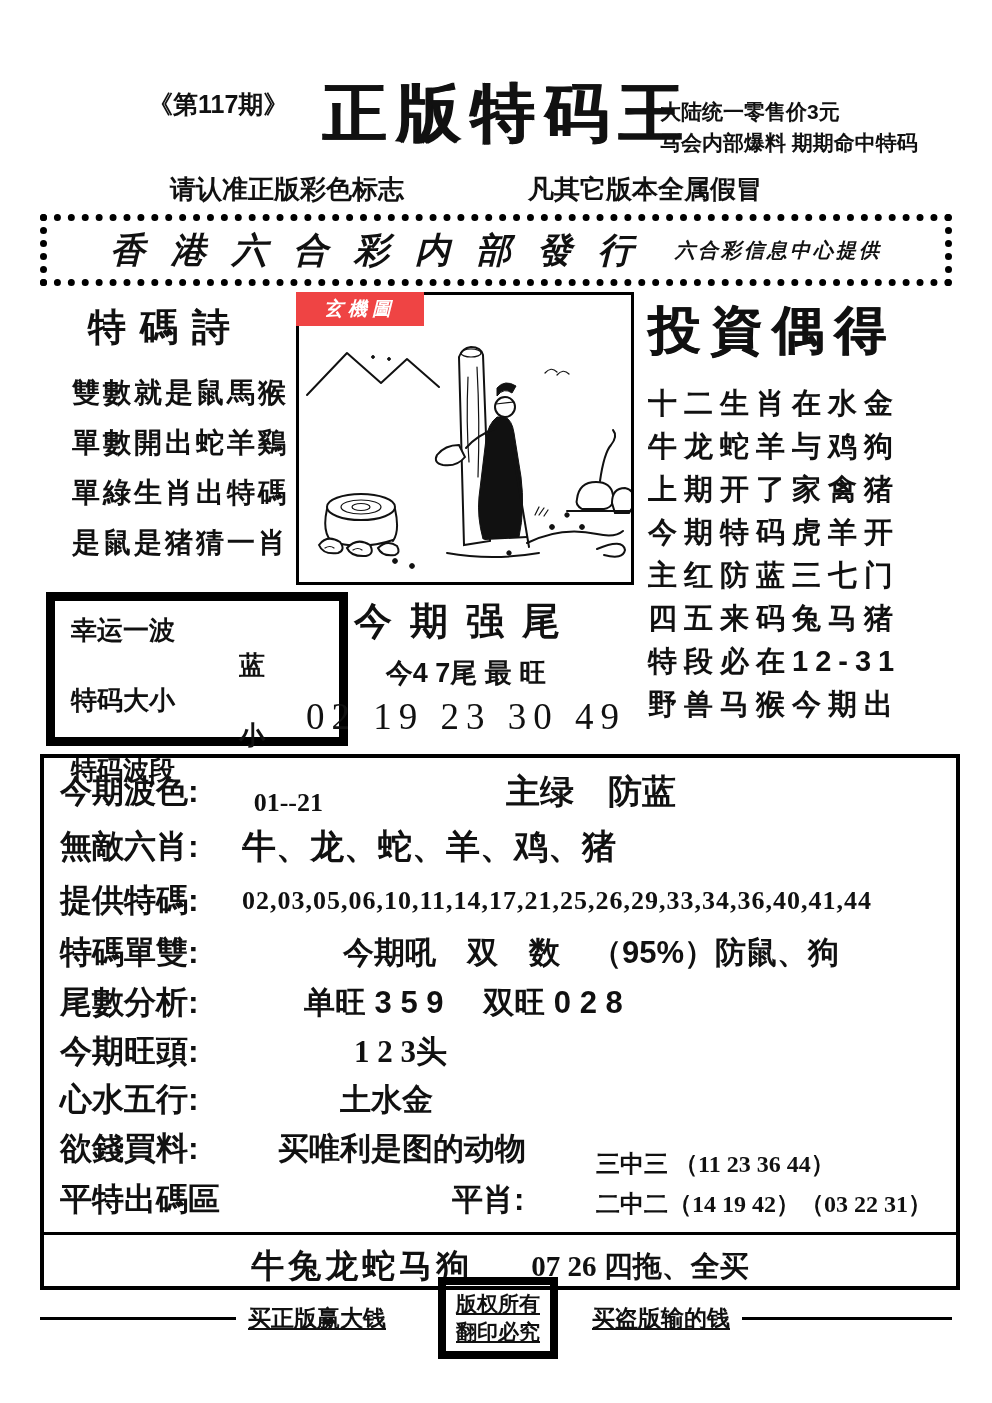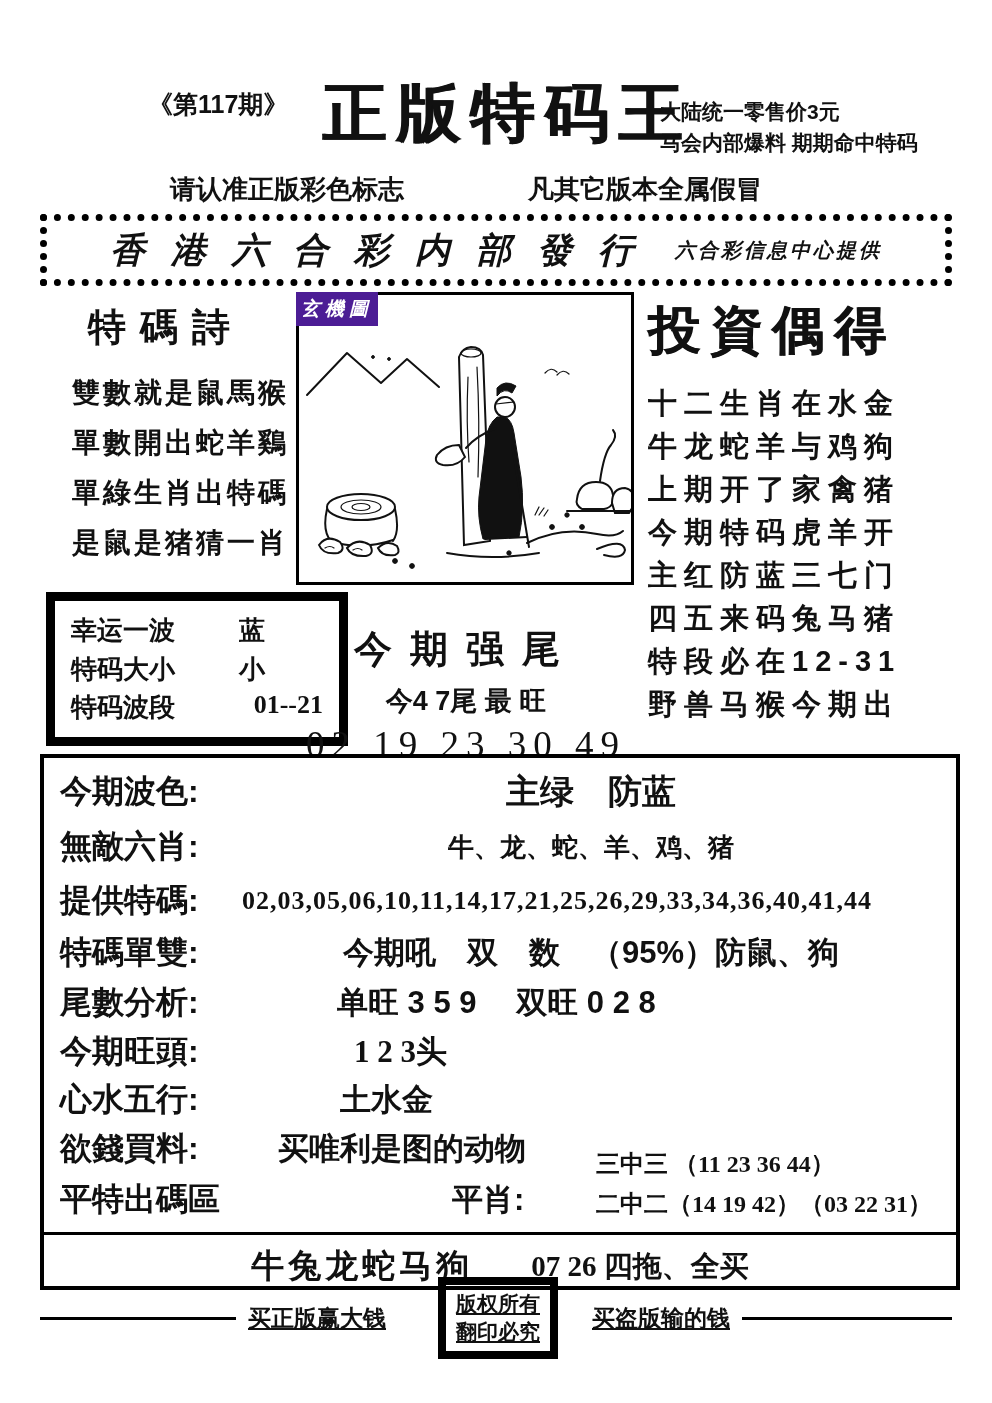--- a/index.html
+++ b/index.html
@@ -26,51 +26,51 @@
   }
   .banner-main{font-size:35px; font-weight:800; font-style:italic; letter-spacing:26px; white-space:nowrap; font-family:"Liberation Serif", serif;}
   .banner-sub{font-size:20px; font-weight:800; font-style:italic; white-space:nowrap; letter-spacing:3px;}
   
   .poem-title{position:absolute; left:88px; top:302px; font-size:38px; font-weight:800; letter-spacing:14px; white-space:nowrap;}
   .poem-lines{position:absolute; left:72px; top:368px; font-size:28px; font-weight:600; line-height:50px; letter-spacing:3px; white-space:nowrap; font-family:"Liberation Serif", serif;}
   .lucky-box{
     position:absolute; left:46px; top:592px; width:252px; height:112px;
     border:9px solid #000; padding:12px 16px; display:flex; flex-direction:column; justify-content:space-between;
   }
-  .lb-row{display:flex; font-size:26px; font-weight:700; white-space:nowrap;}
+  .lb-row{display:flex; font-size:26px; font-weight:700; white-space:nowrap;flex-direction:column;}
   .lb-value{margin-left:auto; font-family:"Liberation Serif", serif;}
   .lb-row.single .lb-value{padding-right:58px;}
   
   .mystic-box{position:absolute; left:296px; top:292px; width:332px; height:287px; border:3px solid #000; background:#fff;}
   .mystic-label{
-    position:absolute; left:-3px; top:-3px; background:#4c1d95; color:#fff;
-    font-size:19px; font-weight:700; font-style:italic; letter-spacing:5px; padding:4px 5px; z-index:2;
+    position:absolute; left:-3px; top:-3px; background:#ef4444; color:#fff;
+    font-size:19px; font-weight:700; font-style:italic; letter-spacing:5px; padding:4px 28px; z-index:2;
   }
   .mystic-box svg{position:absolute; left:0; top:0; width:100%; height:100%;}
-  .strong-tail{position:absolute; left:296px; top:624px; width:340px; text-align:center;}
+  .strong-tail{position:absolute; left:296px; top:596px; width:340px; text-align:center;}
   .st-title{font-size:38px; font-weight:800; letter-spacing:18px; white-space:nowrap;}
   .st-sub{font-size:27px; font-weight:700; margin-top:8px; white-space:nowrap;}
   .st-numbers{font-size:37px; margin-top:4px; letter-spacing:7px; white-space:nowrap; font-family:"Liberation Serif", serif;}
   
   .investment{position:absolute; left:648px; top:296px; width:304px;}
   .inv-title{font-size:52px; font-weight:900; letter-spacing:10px; white-space:nowrap; text-shadow:1px 0 currentColor;}
   .inv-lines{margin-top:16px; font-size:29px; font-weight:700; line-height:43px; letter-spacing:7px; white-space:nowrap;}
   
   .main-table{
     position:absolute; left:40px; top:754px; width:892px; height:516px;
     border:4px solid #000; padding:6px 10px;
   }
   .t-row{display:flex; align-items:center; padding:0 6px; white-space:nowrap;}
   .t-label{font-size:32px; font-weight:800; min-width:182px;}
   .t-value{font-size:32px; font-weight:600;}
   .t-row.r1{height:55px;} .t-row.r1 .t-value{flex:1; text-align:center; font-size:34px; font-weight:700;}
-  .t-row.r2{height:56px;} .t-row.r2 .t-value{flex:1; text-align:center; font-size:26px; font-weight:700;}
+  .t-row.r2{height:56px;} .t-row.r2 .t-value{flex:1; font-size:34px; font-weight:700;}
   .t-row.r3{height:52px;} .t-row.r3 .t-value{font-size:26px; letter-spacing:1px; font-family:"Liberation Serif", serif; font-weight:600;}
   .t-row.r4{height:51px;} .t-row.r4 .t-value{flex:1; text-align:center; font-size:31px;}
-  .t-row.r5{height:50px;gap:33px;} .t-row.r5 .t-value{margin-left:62px; font-size:31px;}
+  .t-row.r5{height:50px;} .t-row.r5 .t-value{margin-left:62px; font-size:31px;}
   .t-row.r6{height:48px;} .t-row.r6 .t-value{margin-left:112px; font-size:31px; font-family:"Liberation Serif", serif;}
   .t-row.r7{height:48px;} .t-row.r7 .t-value{margin-left:98px; font-size:31px;}
   .t-row.r8{height:50px;} .t-row.r8 .t-value{margin-left:36px; font-size:31px;}
   .t-row.r9{height:52px;} .t-row.r9 .t-value{margin-left:210px; font-size:31px;}
   .side-notes{position:absolute; left:552px; top:386px; font-size:24px; font-weight:600; line-height:40px; white-space:nowrap; font-family:"Liberation Serif", serif;}
   .t-sep{border:none; border-top:3px solid #000; margin:6px -10px 0 -10px;}
   .t-bottom{display:flex; justify-content:center; align-items:center; gap:58px; margin-top:9px;}
   .t-bottom-left{font-size:33px; font-weight:800; letter-spacing:4px;}
   .t-bottom-right{font-size:29px; font-weight:700; font-family:"Liberation Serif", serif;}
   

